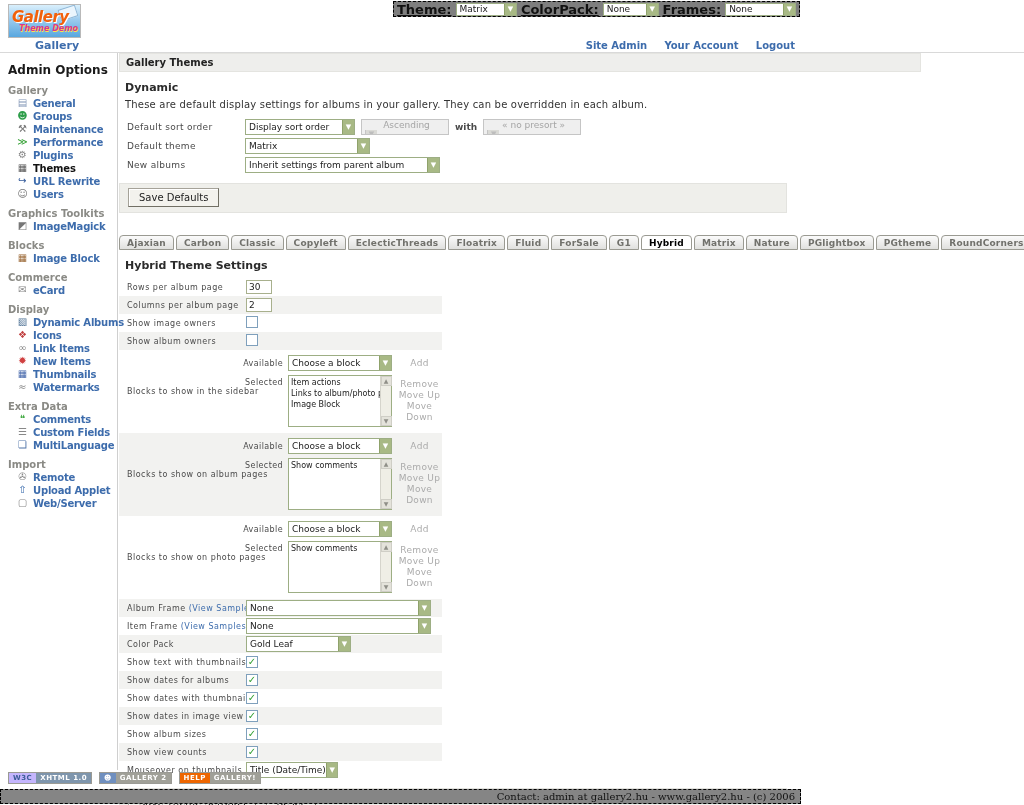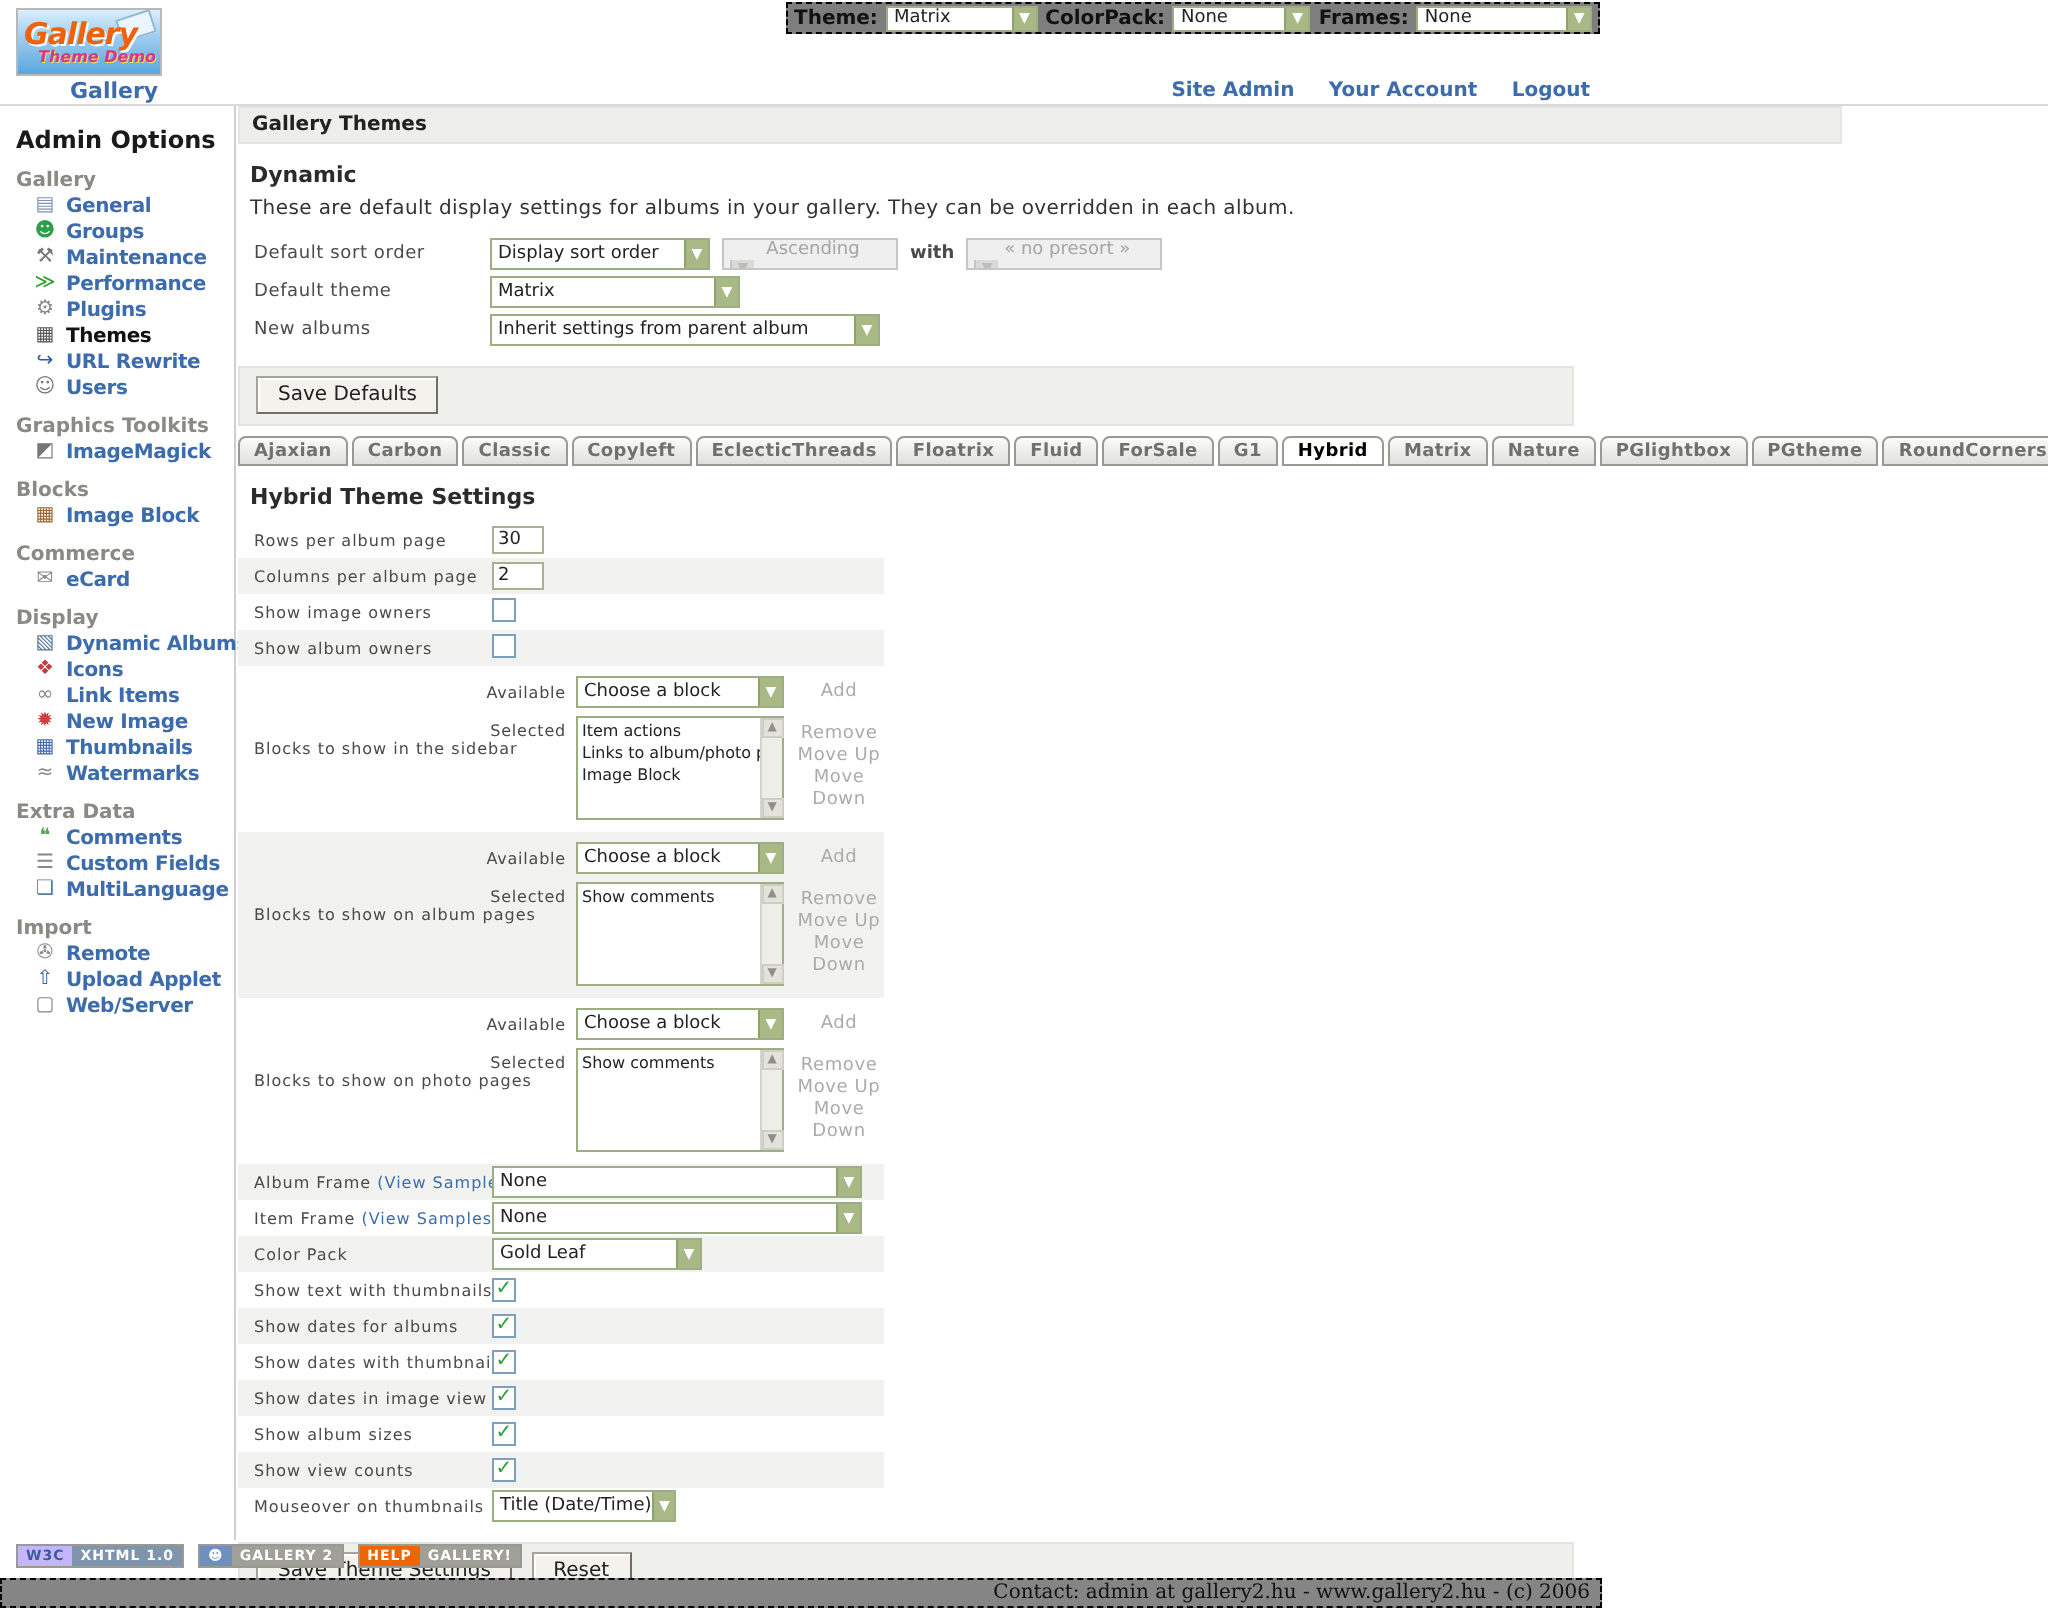--- a/index.html
+++ b/index.html
@@ -13,21 +13,21 @@
           border:1px solid #B9B9B9; overflow:hidden; }
   .logo-title { position:absolute; left:3px; top:3px; font-size:15px; font-weight:bold; font-style:italic;
           color:#F2600A; text-shadow:1px 1px 0 #fff; letter-spacing:-0.5px; }
   .logo-sub { position:absolute; left:10px; top:19px; font-size:8px; font-weight:bold; font-style:italic;
           color:#D8368C; text-shadow:0.5px 0.5px 0 #FFE14D; }
   .logo-art { position:absolute; right:3px; top:2px; width:18px; height:12px; background:#EAF5FD;
           border:1px solid #8FB8D8; transform:rotate(-18deg); }
 
   #themebar { position:absolute; left:393px; top:1px; width:407px; height:16px; background:#7E7E7E;
           border:1px dashed #000; display:flex; align-items:center; gap:4px; padding:0 3px; }
-  .tb-lbl { font-size:10px; font-weight:bold; color:#111; white-space:nowrap; }
+  .tb-lbl { font-size:13px; font-weight:bold; color:#111; white-space:nowrap;text-decoration:underline; }
 
   #breadcrumb { position:absolute; left:35px; top:39px; font-size:11px; font-weight:bold; color:#3D6CAC; cursor:pointer; }
   #userlinks { position:absolute; left:0; top:40px; width:795px; text-align:right; }
   #userlinks span { font-size:10px; font-weight:bold; color:#3D6CAC; margin-left:14px; cursor:pointer; }
   #topline { position:absolute; left:0; top:52px; width:1024px; border-top:1px solid #D9D9D9; }
 
   
   #sidebar { position:absolute; left:0; top:53px; width:118px; height:717px; border-right:1px solid #CFCFCF; background:#fff; }
   .sb-title { margin:10px 0 2px 8px; font-size:12px; font-weight:bold; color:#1A1A1A; }
   .sb-sec { margin:8px 0 0 8px; font-size:10px; font-weight:bold; color:#8A8A85; }
@@ -45,21 +45,21 @@
 
   .drow { display:flex; align-items:center; height:19px; padding-left:8px; gap:6px; }
   .dlbl { width:112px; flex:none; font-size:9px; color:#4A4A4A; letter-spacing:0.3px; }
   .dwith { font-size:9px; font-weight:bold; color:#4A4A4A; }
 
   .band { width:668px; background:#EFEFEB; border:1px solid #E3E3DF; padding:4px 0 5px 8px; margin-top:9px; }
   .btn { display:inline-block; font-size:10px; color:#222; background:#F3F2ED; padding:3px 10px;
          border:1px solid #A5A299; border-right-color:#716F64; border-bottom-color:#716F64;
          box-shadow:inset 1px 1px 0 #fff; cursor:pointer; margin-right:6px; }
 
-  #tabs { margin-top:5px; white-space:nowrap; }
+  #tabs { margin-top:22px; white-space:nowrap; }
   .tab { display:inline-block; margin-right:2px; padding:2px 7px 1px; font-size:9px; font-weight:bold;
          color:#71716C; background:linear-gradient(#FBFBFB,#E0E0DE); border:1px solid #9A9A92;
          border-radius:4px 4px 0 0; cursor:pointer; letter-spacing:0.2px; }
   .tab.active { background:#fff; color:#000; }
 
   
   #stable { margin-top:6px; width:323px; }
   .trow { display:grid; grid-template-columns:112px 1fr; align-items:center; min-height:18px;
           width:323px; padding-left:8px; }
   .trow.alt { background:#F2F2F0; }
@@ -206,21 +206,21 @@
     <div class="sbi">
         <span class="sbic" style="color: rgb(192, 64, 64);">❖</span>
         <span class="sbl">Icons</span>
       </div>
     <div class="sbi">
         <span class="sbic" style="color: rgb(136, 136, 136);">∞</span>
         <span class="sbl">Link Items</span>
       </div>
     <div class="sbi">
         <span class="sbic" style="color: rgb(208, 64, 64);">✹</span>
-        <span class="sbl">New Image</span>
+        <span class="sbl">New Items</span>
       </div>
     <div class="sbi">
         <span class="sbic" style="color: rgb(68, 102, 170);">▦</span>
         <span class="sbl">Thumbnails</span>
       </div>
     <div class="sbi">
         <span class="sbic" style="color: rgb(136, 136, 136);">≈</span>
         <span class="sbl">Watermarks</span>
       </div>
 

